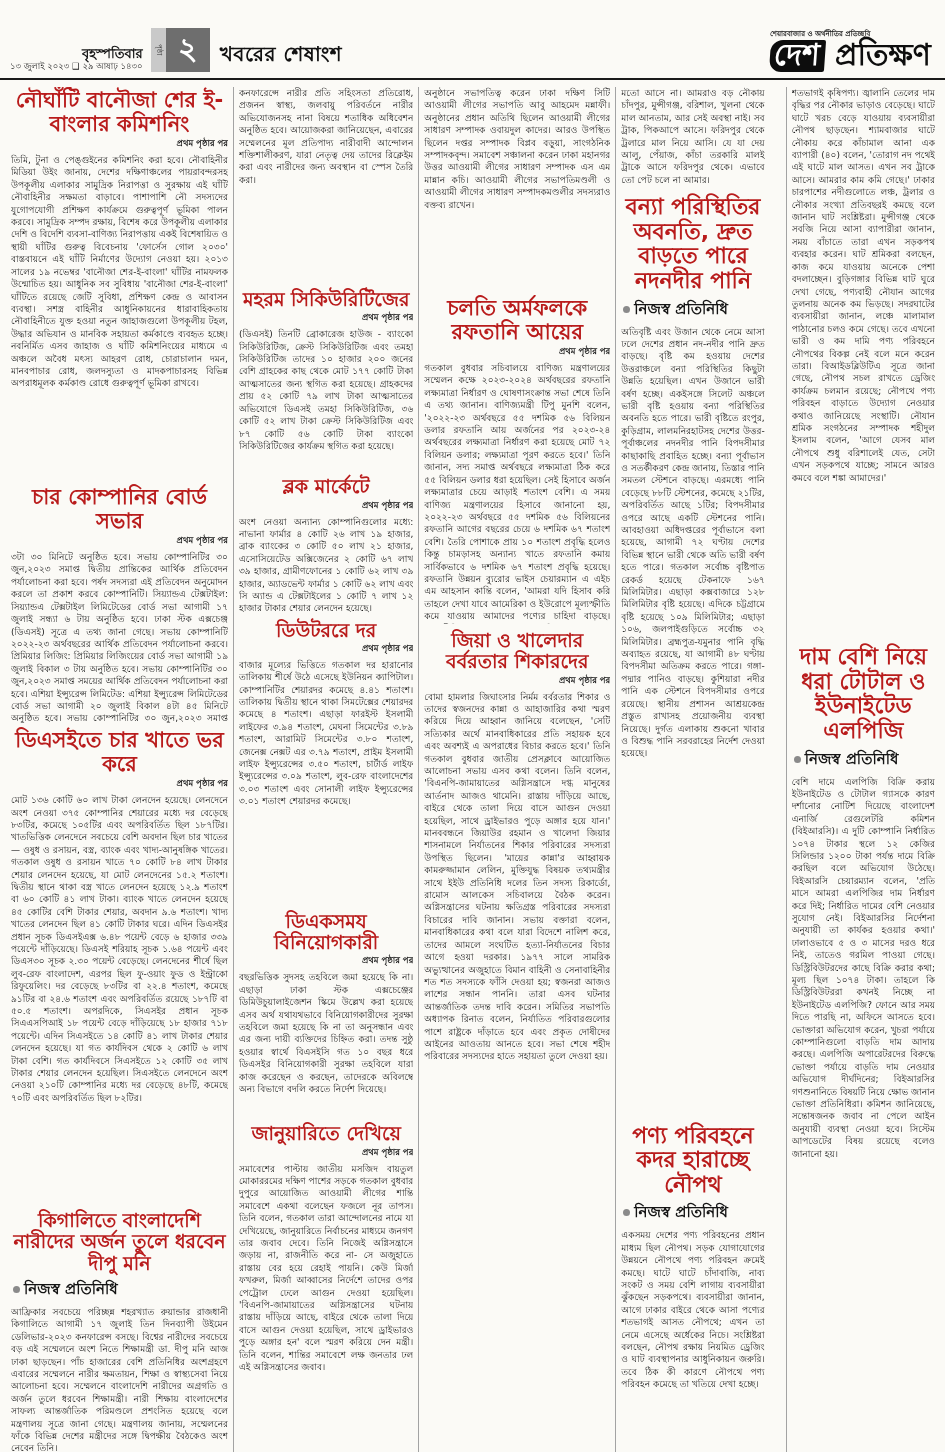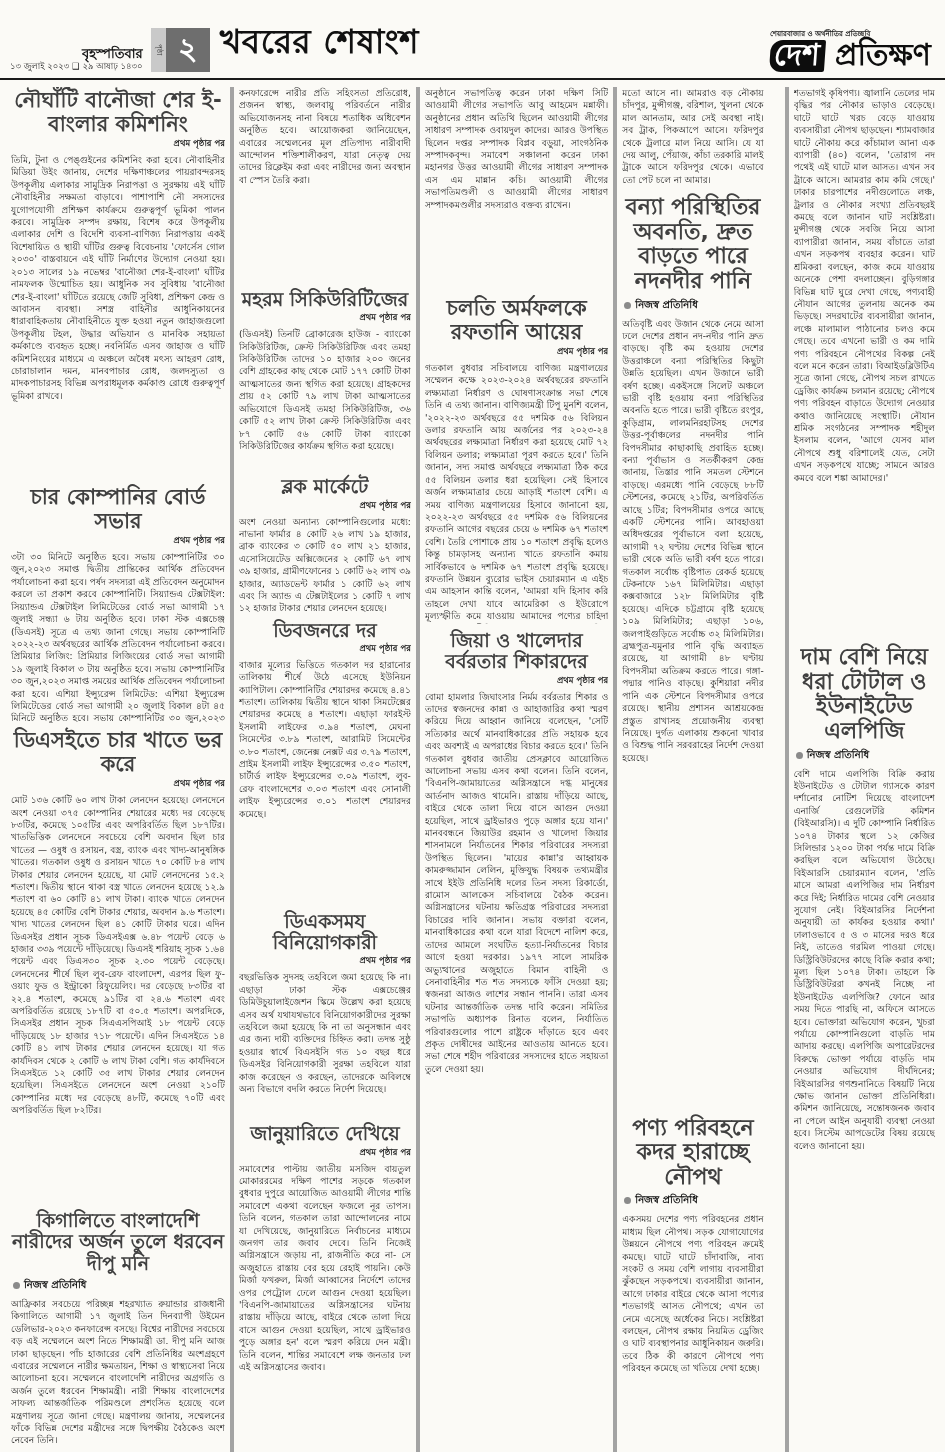--- a/index.html
+++ b/index.html
@@ -20,45 +20,45 @@
   .date-line{font-size:8.5px;color:#222;}
   .pageno-wrap{display:flex;align-items:stretch;margin:0 10px 0 8px;height:44px;}
   .pageno-strip{
     width:15px;background:#c9c9c9;color:#333;font-size:7px;
     writing-mode:vertical-rl;text-align:center;line-height:15px;
   }
   .pageno-box{
     width:44px;background:#6e6e6e;color:#fff;font-size:30px;font-weight:bold;
     display:flex;align-items:center;justify-content:center;
   }
-  .section-title{font-size:33px;font-weight:bold;letter-spacing:.5px;color:#111;}
+  .section-title{font-size:20px;font-weight:bold;letter-spacing:.5px;color:#111;}
   .head-spacer{flex:1;}
   .brand{ text-align:left;line-height:1; padding-right:4px;}
   .brand-tagline{font-size:7px;font-weight:bold;color:#222;margin-bottom:2px;}
   .brand-name{font-size:30px;font-weight:bold;color:#0d0d0d;white-space:nowrap;}
   .brand-first{
     background:#0d0d0d;color:#fff;padding:0 5px 2px 4px;
     border-radius:12px 2px 2px 12px;display:inline-block;transform:skewX(-4deg);
   }
   
   .page-cols{
     display:flex;padding:7px 5px 0 6px;gap:0;
     height:1365px;overflow:hidden;
   }
   .col{overflow:hidden;padding:0 5px;}
-  .col + .col{border-left:4px solid #a3a3a3;}
+  .col + .col{border-left:1px solid #a3a3a3;}
   .c1{width:224px;} .c2{width:180px;} .c3{width:192px;} .c4{width:148px;} .c5{width:148px;margin-left:16px;}
-  .hl{margin:2px 0 1px 0;text-align:center;font-weight:bold;color:#404040;line-height:1.12;}
+  .hl{margin:2px 0 1px 0;text-align:center;font-weight:bold;color:#b91c1c;line-height:1.12;}
   .hl-xl{font-size:21px;}
   .hl-lg{font-size:19px;}
   .hl-md{font-size:22px;}
   .sub{
     text-align:right;font-size:8.5px;font-weight:bold;color:#1c1c1c;margin:1px 0 3px 0;
   }
-  .byline{display:flex;align-items:center;gap:4px;font-size:10px;font-weight:bold;margin:3px 0 4px 2px;}
+  .byline{display:flex;align-items:center;gap:4px;font-size:15px;font-weight:bold;margin:3px 0 4px 2px;}
   .dot{width:7px;height:7px;border-radius:50%;background:#8a8a8a;display:inline-block;}
   .body{
     margin:0 0 4px 0;font-size:9px;line-height:12.4px;text-align:justify;
     color:#1b1b1b;overflow:hidden;word-break:break-word;
   }
   .article{overflow:hidden;}
 </style>
 </head>
 <body>
 
@@ -113,21 +113,21 @@
       <h2 class="hl hl-lg">মহরম সিকিউরিটিজের</h2>
       <div class="sub">প্রথম পৃষ্ঠার পর</div>
       <p class="body" style="height:142px">(ডিএসই) তিনটি ব্রোকারেজ হাউজ - ব্যাংকো সিকিউরিটিজ, ক্রেস্ট সিকিউরিটিজ এবং তমহা সিকিউরিটিজ তাদের ১০ হাজার ২০০ জনের বেশি গ্রাহকের কাছ থেকে মোট ১৭৭ কোটি টাকা আত্মসাতের জন্য স্থগিত করা হয়েছে। গ্রাহকদের প্রায় ৫২ কোটি ৭৯ লাখ টাকা আত্মসাতের অভিযোগে ডিএসই তমহা সিকিউরিটিজ, ৩৬ কোটি ৫২ লাখ টাকা ক্রেস্ট সিকিউরিটিজ এবং ৮৭ কোটি ৫৬ কোটি টাকা ব্যাংকো সিকিউরিটিজের কার্যক্রম স্থগিত করা হয়েছে।</p>
     </section>
     <section class="article">
       <h2 class="hl hl-lg">ব্লক মার্কেটে</h2>
       <div class="sub">প্রথম পৃষ্ঠার পর</div>
       <p class="body" style="height:98px">অংশ নেওয়া অন্যান্য কোম্পানিগুলোর মধ্যে: নাভানা ফার্মার ৪ কোটি ২৬ লাখ ১৯ হাজার, ব্রাক ব্যাংকের ৩ কোটি ৫০ লাখ ২১ হাজার, এসোসিয়েটেড অক্সিজেনের ২ কোটি ৬৭ লাখ ৩৯ হাজার, গ্রামীণফোনের ১ কোটি ৬২ লাখ ৩৯ হাজার, অ্যাডভেন্ট ফার্মার ১ কোটি ৬২ লাখ এবং সি অ্যান্ড এ টেক্সটাইলের ১ কোটি ৭ লাখ ১২ হাজার টাকার শেয়ার লেনদেন হয়েছে।</p>
     </section>
     <section class="article">
-      <h2 class="hl hl-lg">ডিবজনরে দর</h2>
+      <h2 class="hl hl-lg">ডিউটররে দর</h2>
       <div class="sub">প্রথম পৃষ্ঠার পর</div>
       <p class="body" style="height:246px">বাজার মূল্যের ভিত্তিতে গতকাল দর হারানোর তালিকায় শীর্ষে উঠে এসেছে ইউনিয়ন ক্যাপিটাল। কোম্পানিটির শেয়ারদর কমেছে ৪.৪১ শতাংশ। তালিকায় দ্বিতীয় স্থানে থাকা সিমটেক্সের শেয়ারদর কমেছে ৪ শতাংশ। এছাড়া ফারইস্ট ইসলামী লাইফের ৩.৯৪ শতাংশ, মেঘনা সিমেন্টের ৩.৮৯ শতাংশ, আরামিট সিমেন্টের ৩.৮০ শতাংশ, জেনেক্স নেক্সট এর ৩.৭৯ শতাংশ, প্রাইম ইসলামী লাইফ ইন্স্যুরেন্সের ৩.৫০ শতাংশ, চার্টার্ড লাইফ ইন্স্যুরেন্সের ৩.০৯ শতাংশ, লুব-রেফ বাংলাদেশের ৩.০৩ শতাংশ এবং সোনালী লাইফ ইন্স্যুরেন্সের ৩.০১ শতাংশ শেয়ারদর কমেছে।</p>
     </section>
     <section class="article">
       <h2 class="hl hl-lg">ডিএকসময বিনিয়োগকারী</h2>
       <div class="sub">প্রথম পৃষ্ঠার পর</div>
       <p class="body" style="height:146px">বছরভিত্তিক সুদসহ তহবিলে জমা হয়েছে কি না। এছাড়া ঢাকা স্টক এক্সচেঞ্জের ডিমিউচুয়ালাইজেশন স্কিমে উল্লেখ করা হয়েছে এসব অর্থ যথাযথভাবে বিনিয়োগকারীদের সুরক্ষা তহবিলে জমা হয়েছে কি না তা অনুসন্ধান এবং এর জন্য দায়ী ব্যক্তিদের চিহ্নিত করা। তদন্ত সুষ্ঠু হওয়ার স্বার্থে বিএসইসি গত ১০ বছর ধরে ডিএসইর বিনিয়োগকারী সুরক্ষা তহবিলে যারা কাজ করেছেন ও করছেন, তাদেরকে অবিলম্বে অন্য বিভাগে বদলি করতে নির্দেশ দিয়েছে।</p>
     </section>
     <section class="article">
       <h2 class="hl hl-lg">জানুয়ারিতে দেখিয়ে</h2>

